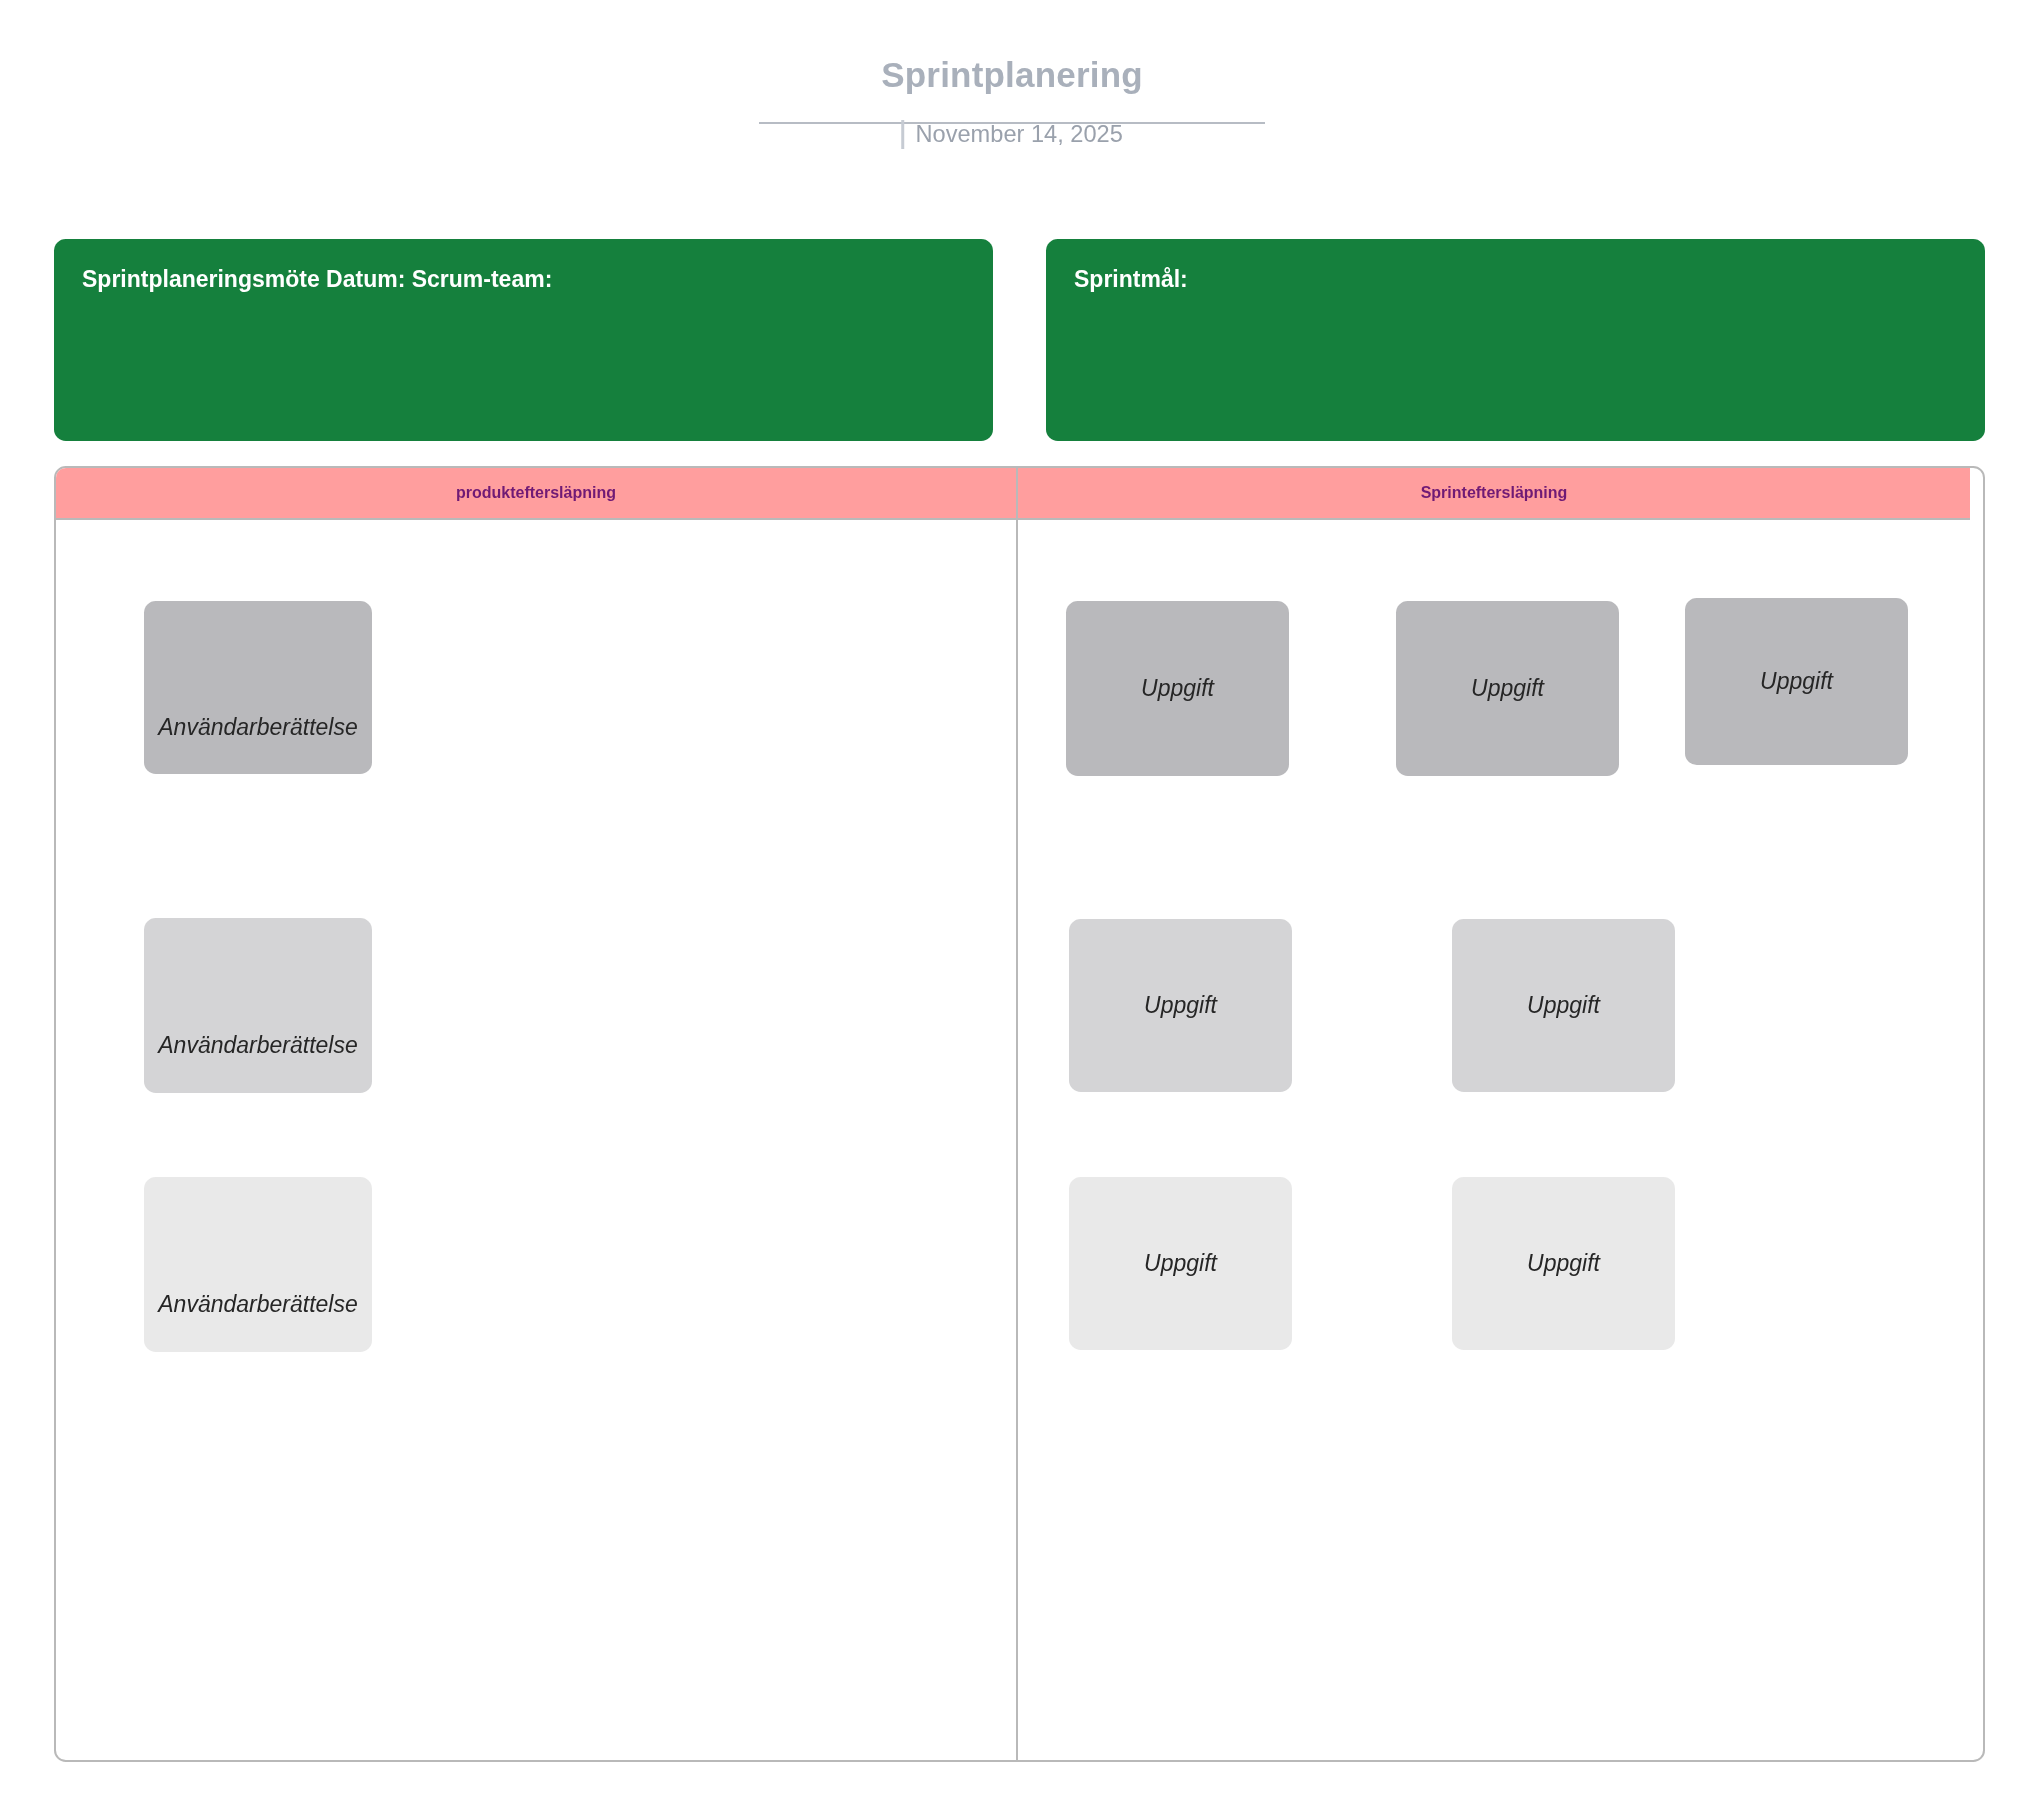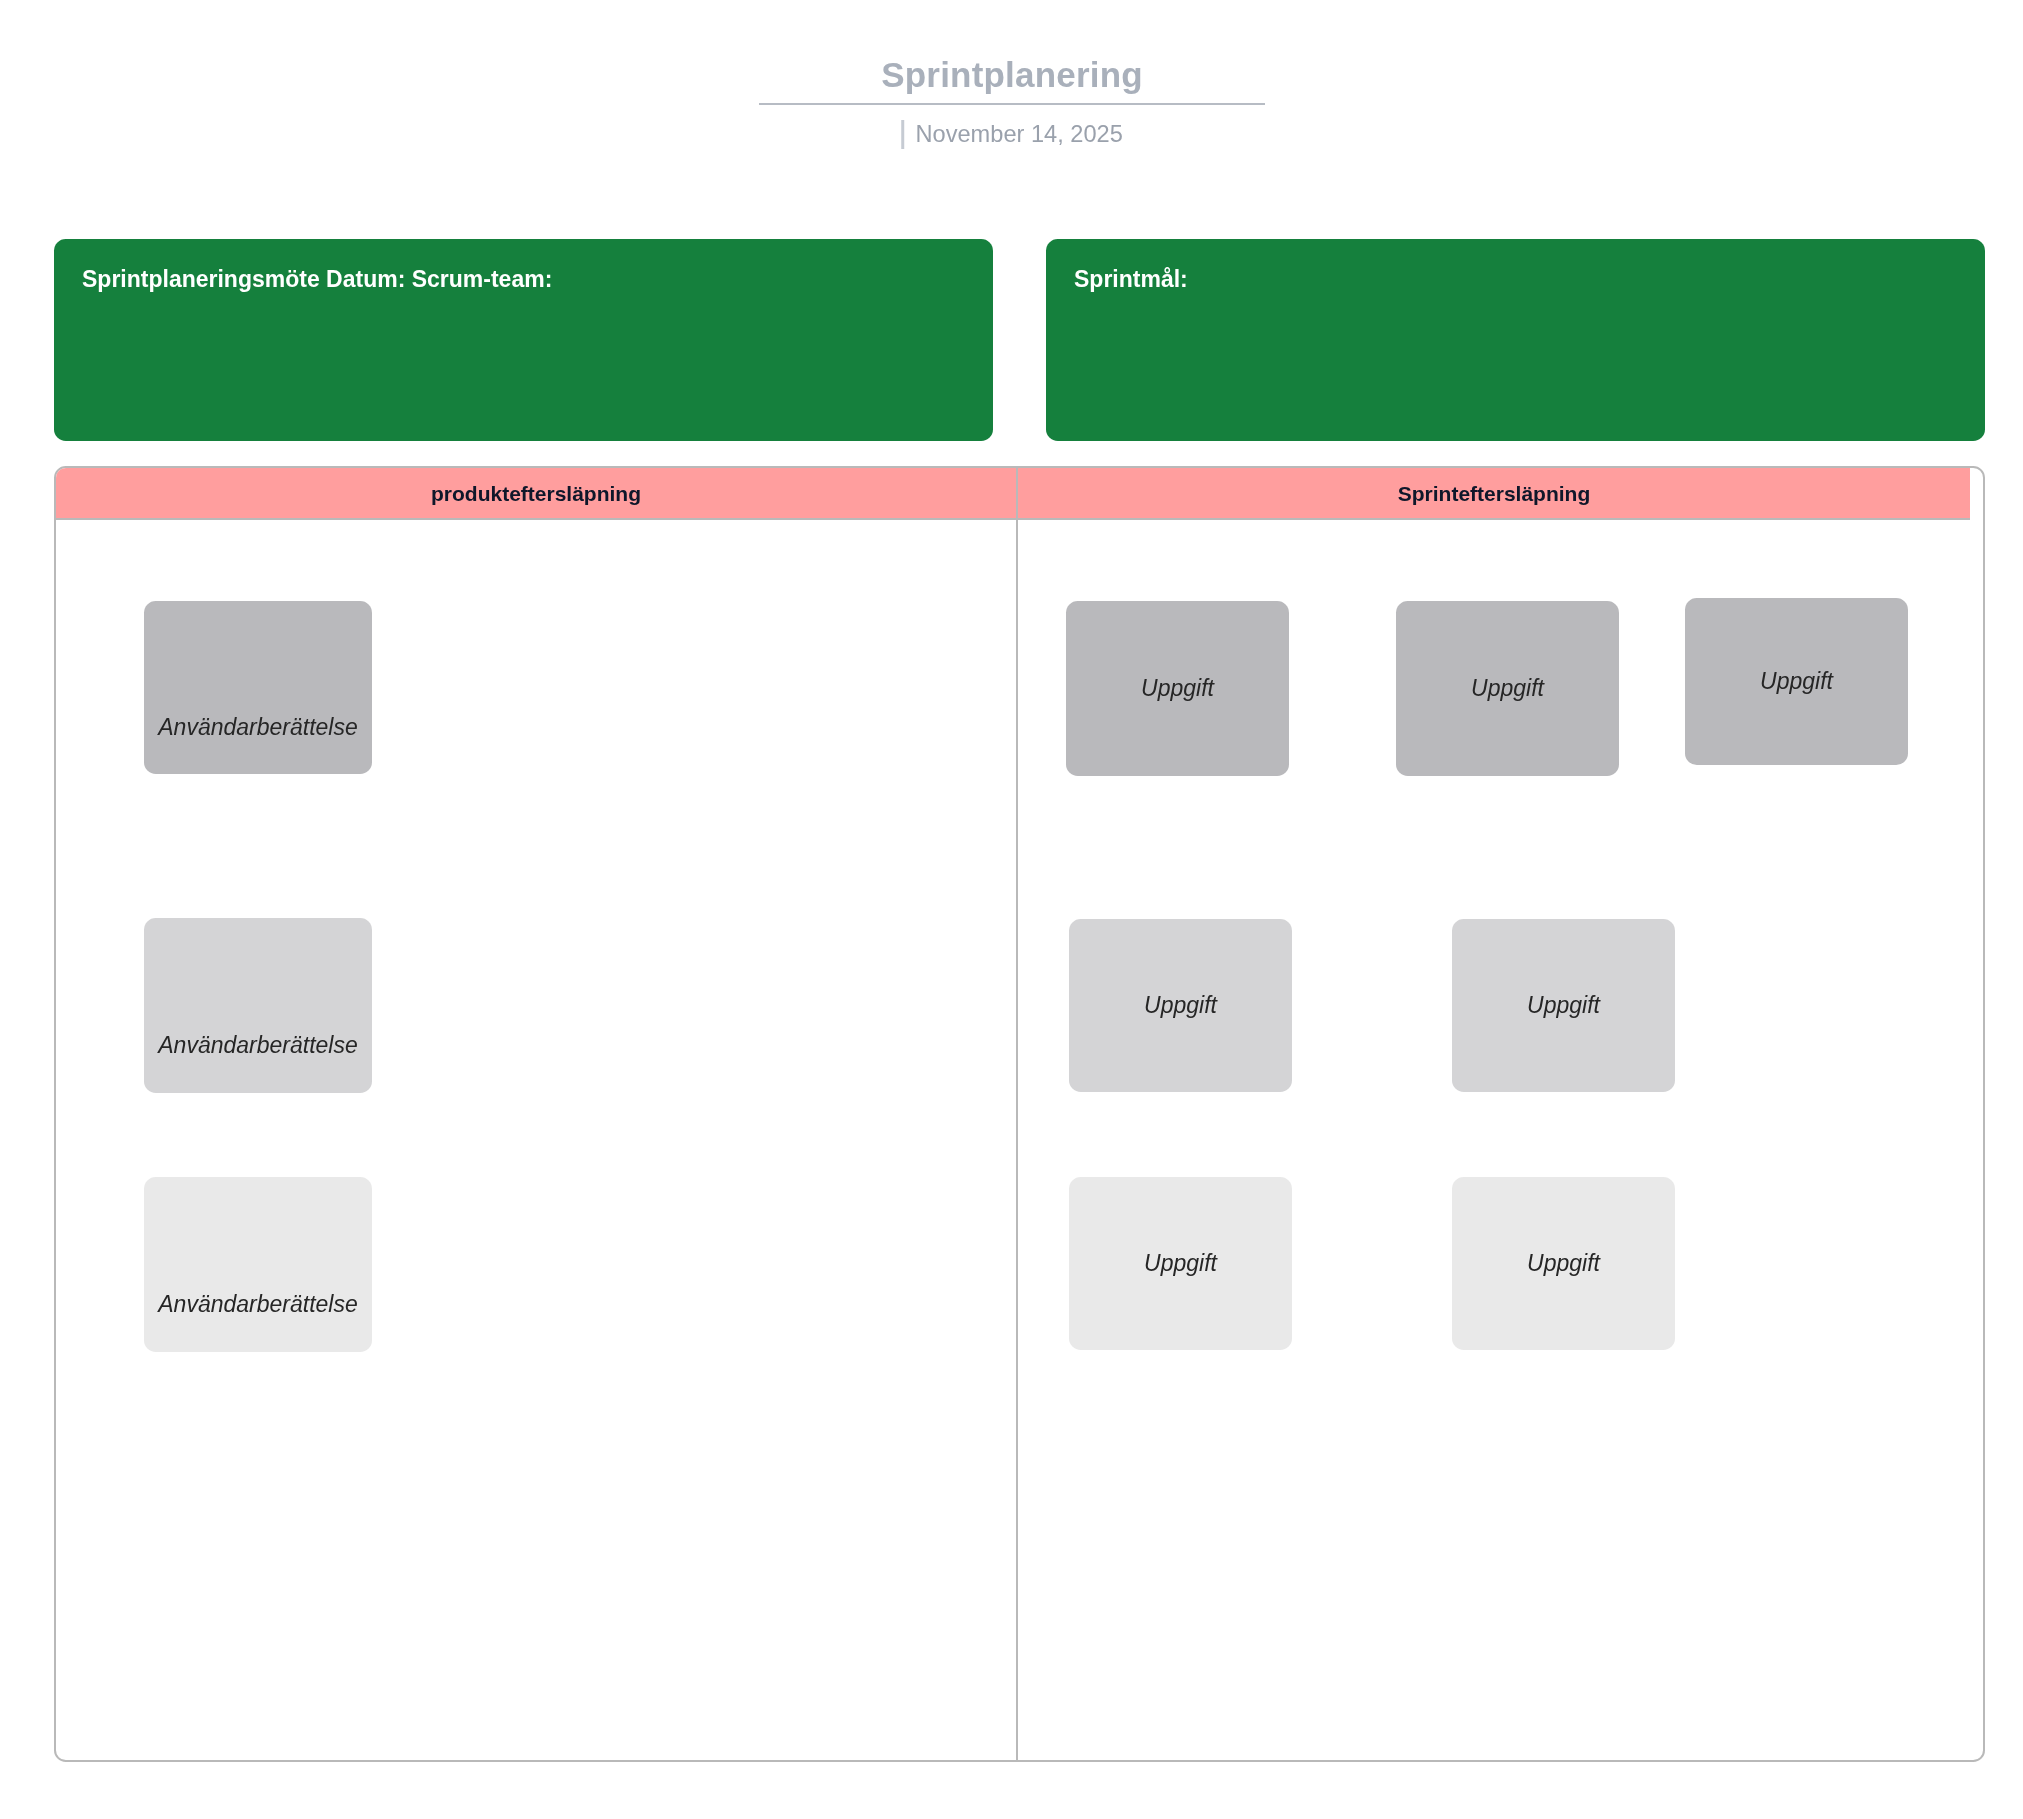--- a/index.html
+++ b/index.html
@@ -29,21 +29,21 @@
     top: 57px;
     transform: translateX(-50%);
     width: 506px;
   }
   .page-title {
     font-size: 35px;
     font-weight: bold;
     color: #a9b0bb;
     letter-spacing: 0.2px;
     line-height: 1.0;
-    padding-bottom: 11px;
+    padding-bottom: 30px;
     border-bottom: 2.5px solid #b7bcc4;
     display: block;
   }
   .subtitle-row {
     position: absolute;
     left: 50%;
     top: 120px;
     transform: translateX(-50%);
     display: flex;
     align-items: center;
@@ -107,23 +107,23 @@
   .col-header {
     height: 52px;
     background: #ff9e9e;
     border-bottom: 2.5px solid #b9b9b9;
     display: flex;
     align-items: center;
     justify-content: center;
     box-sizing: border-box;
   }
   .col-header-label {
-    font-size: 21px;
+    font-size: 16px;
     font-weight: bold;
-    color: #0f172a;
+    color: #701a75;
     line-height: 1;
   }
   .col-body {
     position: relative;
     height: calc(100% - 52px);
   }
 
   
   .note {
     position: absolute;

